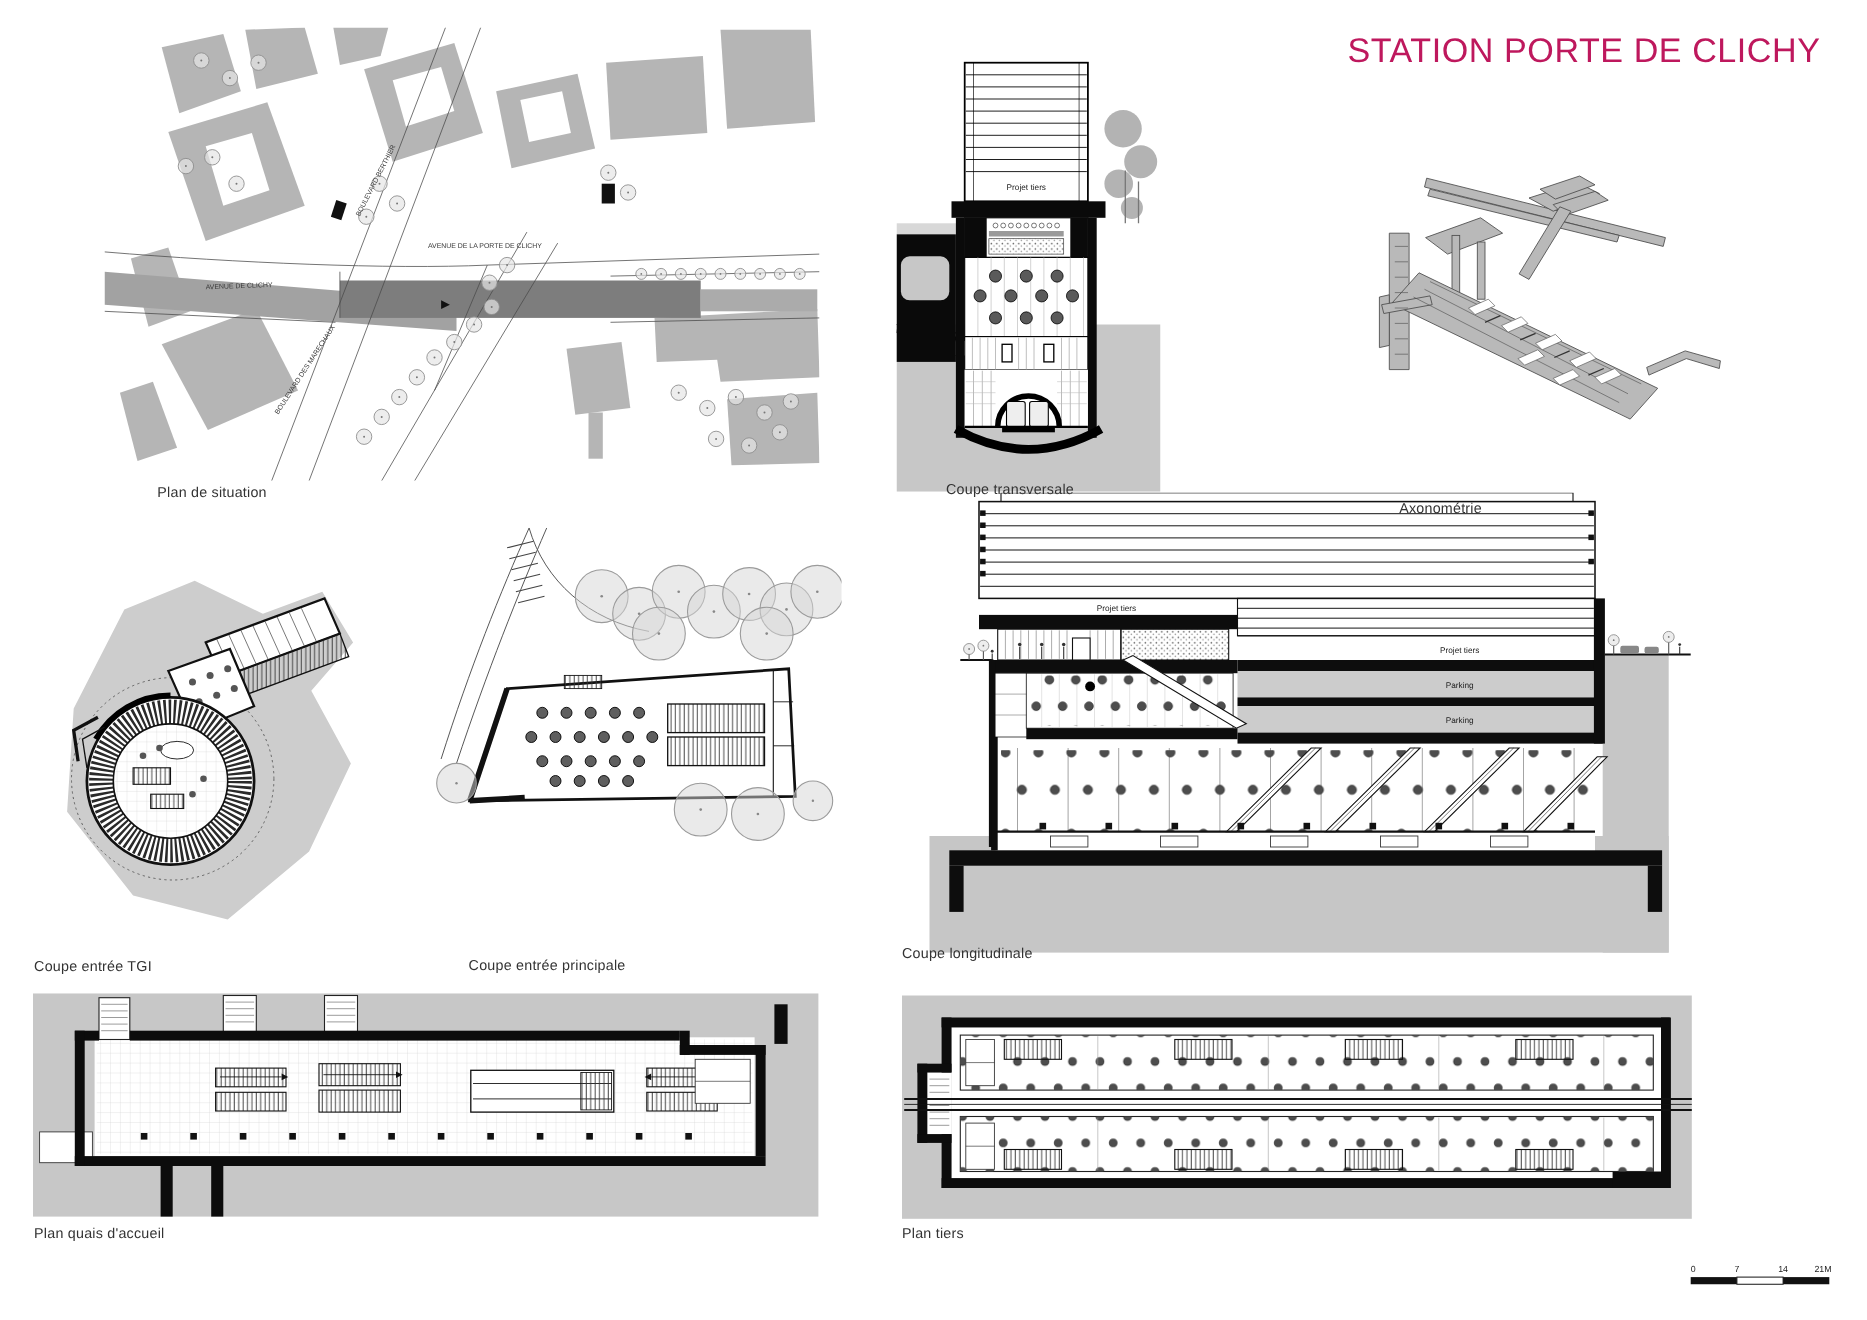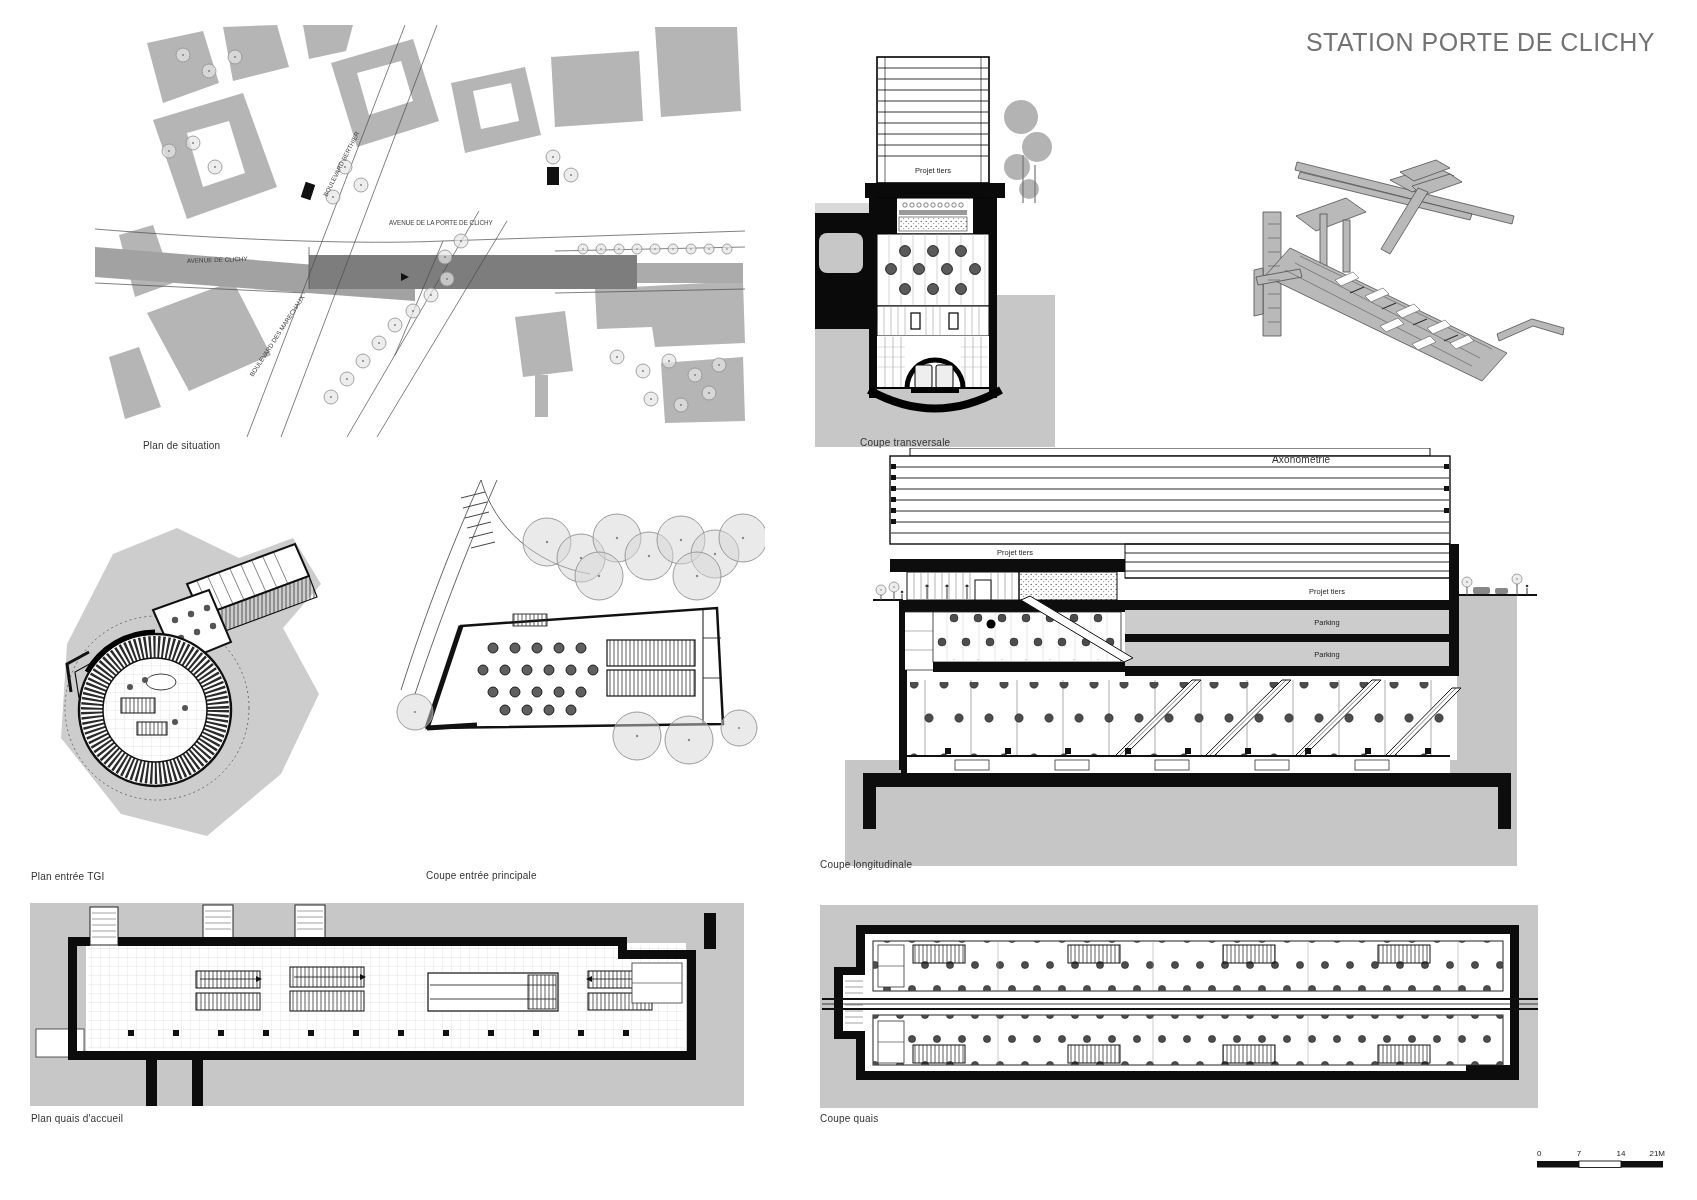--- a/index.html
+++ b/index.html
@@ -9,30 +9,30 @@
   .fig svg{display:block;width:100%;height:100%}
   #f-sit {left:95px;  top:25px;  width:650px; height:412px}
   #f-trv {left:815px; top:55px;  width:240px; height:392px}
   #f-axo {left:1150px;top:128px; width:420px; height:272px}
   #f-tgi {left:25px;  top:512px; width:312px; height:352px}
   #f-pri {left:385px; top:478px; width:380px; height:362px}
   #f-lon {left:815px; top:448px; width:728px; height:428px}
   #f-sal {left:28px;  top:903px; width:722px; height:210px}
   #f-qua {left:818px; top:903px; width:724px; height:210px}
   #f-bar {left:1535px;top:1147px;width:132px; height:30px}
-  .cap{position:absolute;font-size:10px;color:#333;letter-spacing:.2px;white-space:nowrap}
+  .cap{position:absolute;font-size:13px;color:#333;letter-spacing:.2px;white-space:nowrap}
   #c-sit{left:143px; top:440px}
   #c-trv{left:860px; top:437px}
   #c-axo{left:1272px;top:454px}
   #c-tgi{left:31px;  top:871px}
   #c-pri{left:426px; top:870px}
   #c-lon{left:820px; top:859px}
   #c-sal{left:31px;  top:1113px}
   #c-qua{left:820px; top:1113px}
-  #sheet-title{position:absolute;top:28px;right:42px;font-size:25px;color:#737373;
+  #sheet-title{position:absolute;top:28px;right:42px;font-size:31px;color:#be185d;
                letter-spacing:.5px;white-space:nowrap}
   .lbl{font-size:7.5px;fill:#222;font-family:"Liberation Sans","DejaVu Sans",sans-serif}
   .lblc{text-anchor:middle}
   .map-lbl{font-size:6.3px;fill:#3a3a3a;font-family:"Liberation Sans","DejaVu Sans",sans-serif}
 </style>
 </head>
 <body>
 
 <svg width="0" height="0" style="position:absolute" aria-hidden="true">
   <defs>
@@ -777,17 +777,17 @@
   <text x="130" y="9" font-size="8" fill="#222" text-anchor="end">21M</text>
   <rect x="2" y="14" width="42" height="6.5" fill="#111"></rect>
   <rect x="44" y="14" width="42" height="6.5" fill="#fff" stroke="#111" stroke-width="0.9"></rect>
   <rect x="86" y="14" width="42" height="6.5" fill="#111"></rect>
 </svg>
 </figure>
 
 <div class="cap" id="c-sit">Plan de situation</div>
 <div class="cap" id="c-trv">Coupe transversale</div>
 <div class="cap" id="c-axo">Axonométrie</div>
-<div class="cap" id="c-tgi">Plan entrée TGI</div>
+<div class="cap" id="c-tgi">Coupe entrée TGI</div>
 <div class="cap" id="c-pri">Coupe entrée principale</div>
 <div class="cap" id="c-lon">Coupe longitudinale</div>
 <div class="cap" id="c-sal">Plan quais d'accueil</div>
-<div class="cap" id="c-qua">Coupe quais</div>
+<div class="cap" id="c-qua">Plan tiers</div>
 
 </body></html>

